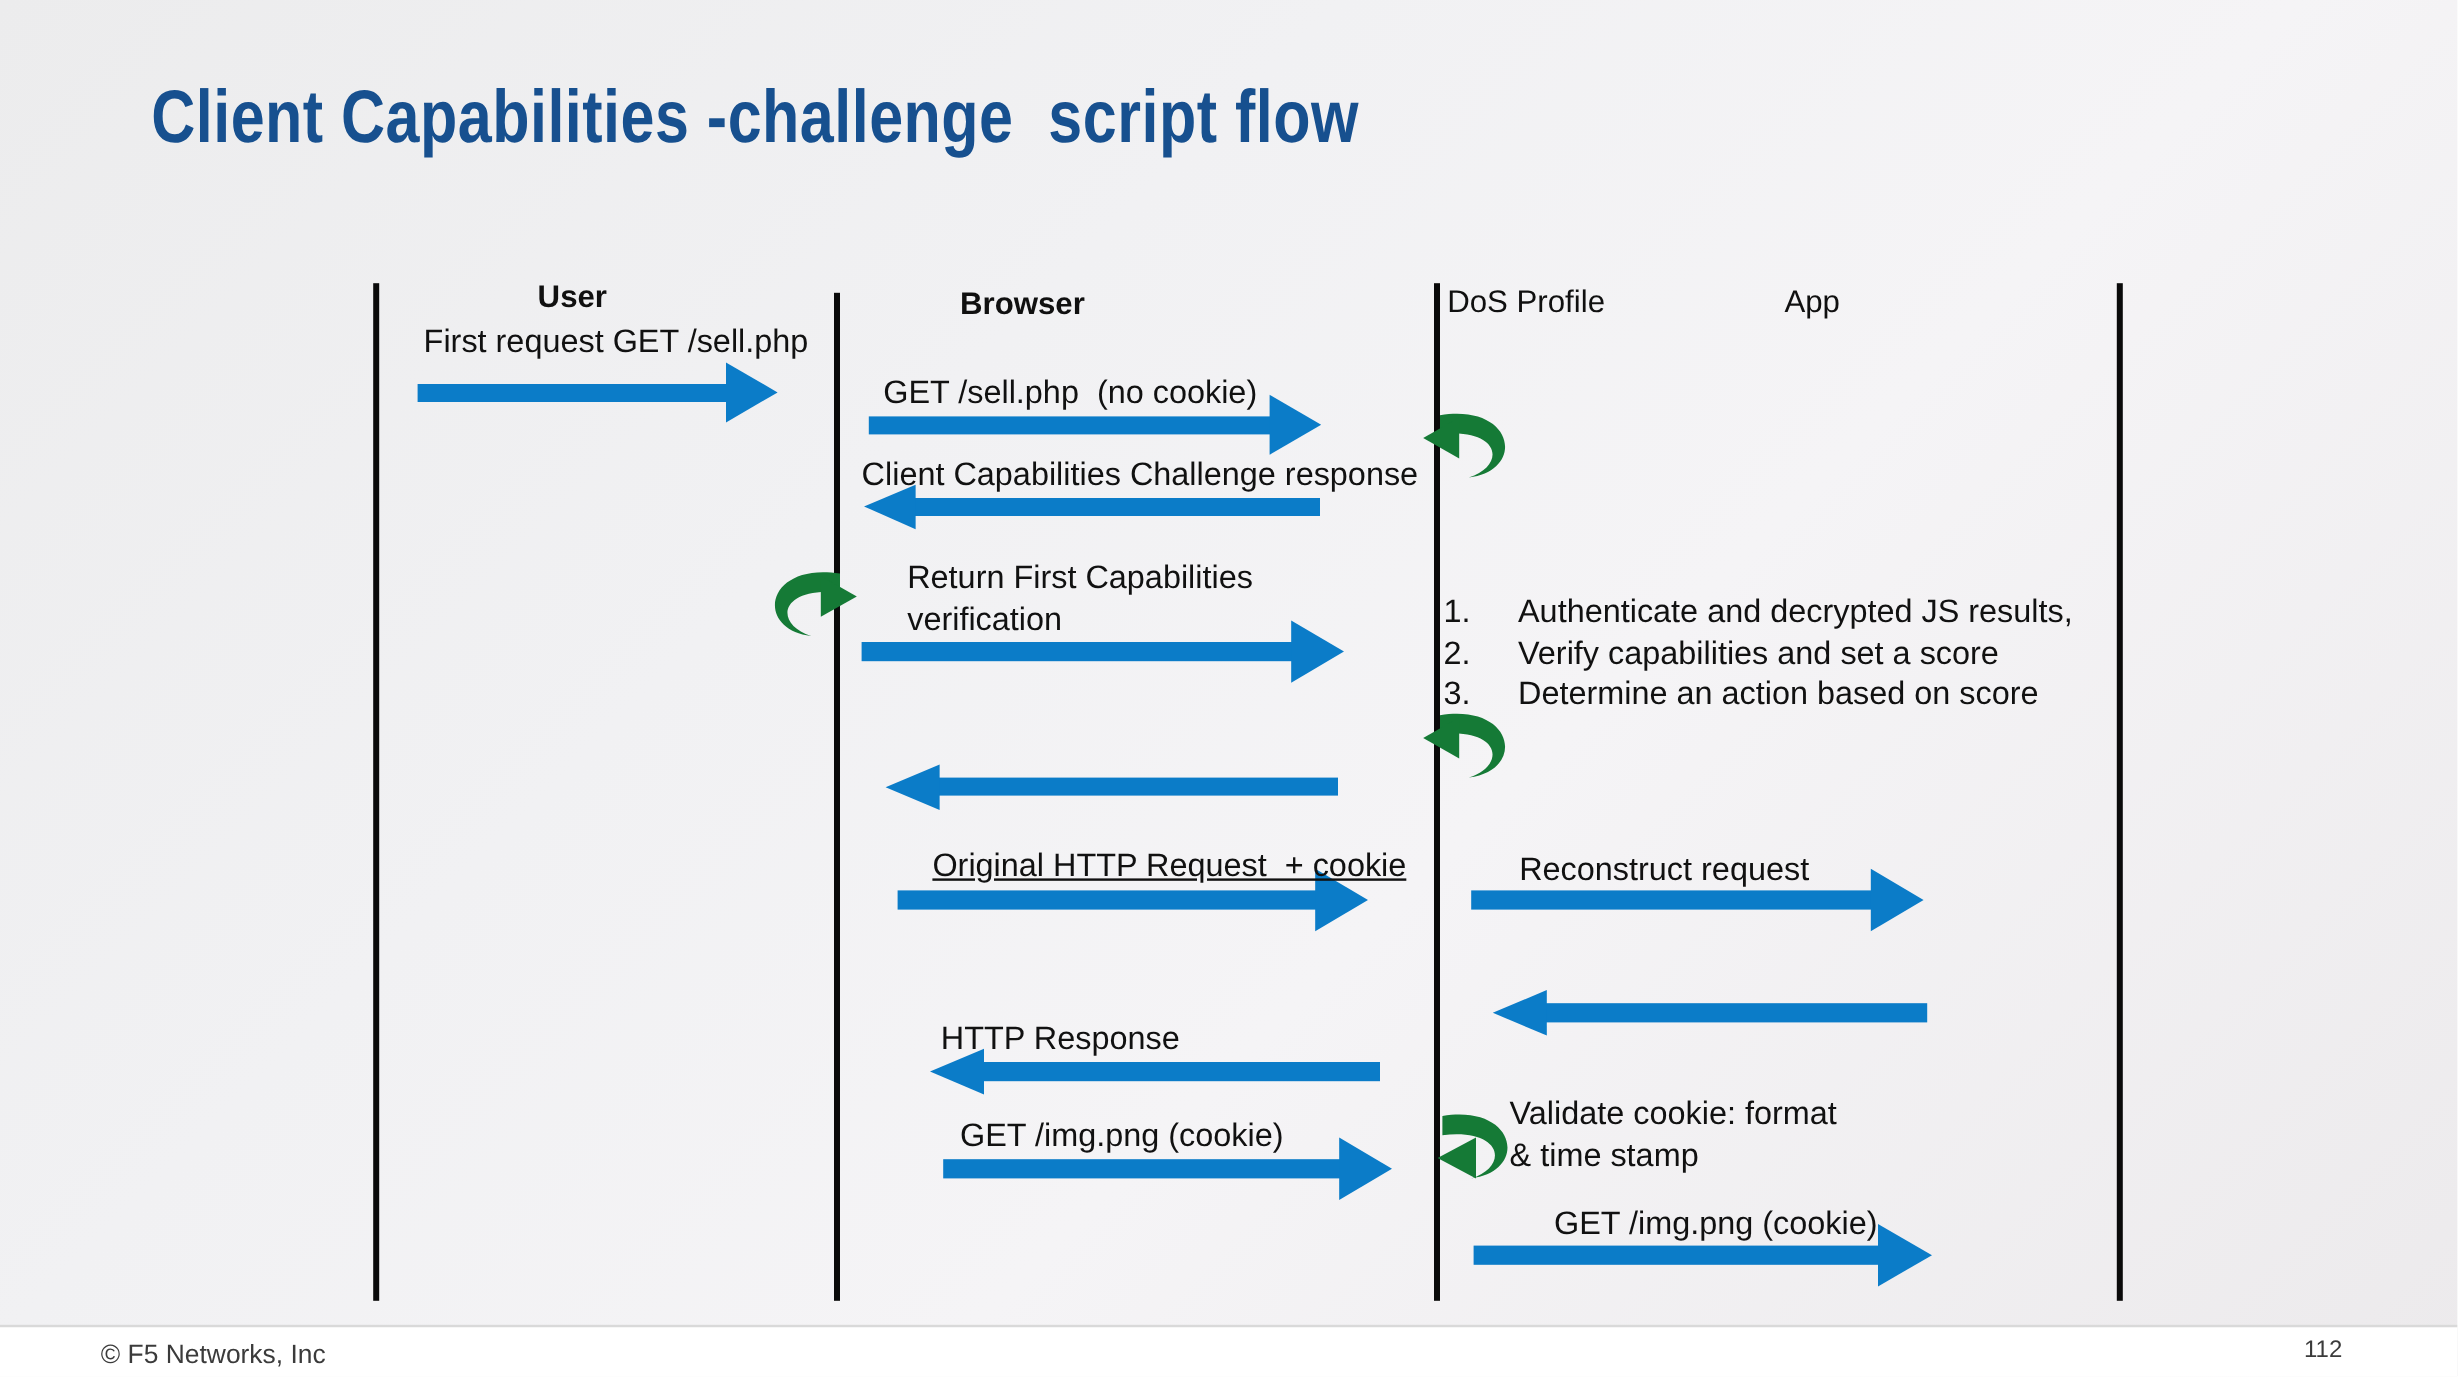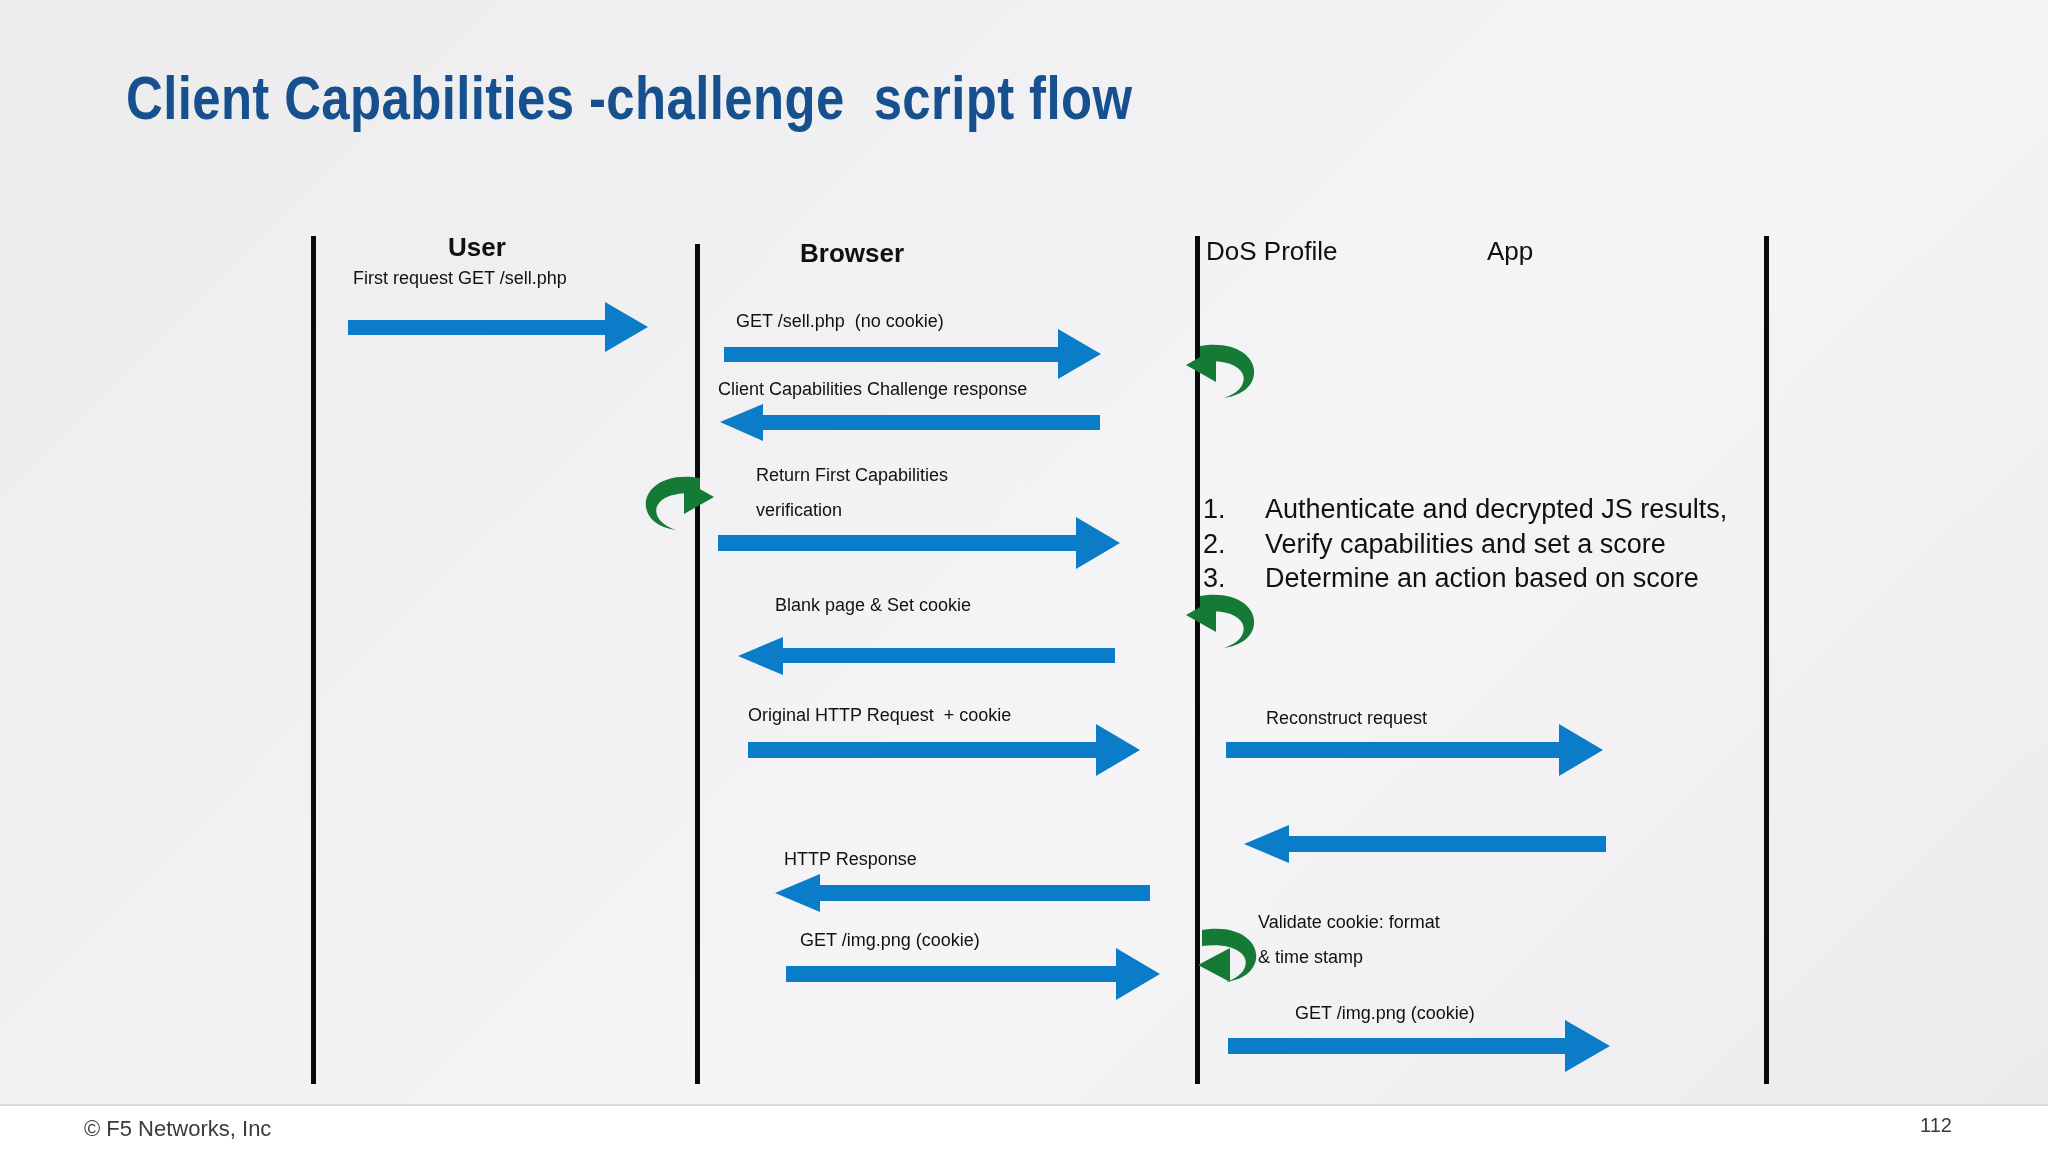--- a/index.html
+++ b/index.html
@@ -42,21 +42,21 @@
     position: absolute;
     font-size: 26px;
     color: #101010;
     white-space: pre;
   }
   .col-header.bold { font-weight: bold; }
 
   
   .msg-label {
     position: absolute;
-    font-size: 18px;
+    font-size: 27px;
     color: #111111;
     white-space: pre;
     line-height: 1.22;
   }
 
   
   .steps {
     position: absolute;
     font-size: 27px;
     color: #111111;
@@ -216,23 +216,22 @@
 
   <div class="msg-label" style="left:353px; top:268px;">First request GET /sell.php</div>
 
   <div class="msg-label" style="left:736px; top:311px;">GET /sell.php  (no cookie)</div>
 
   <div class="msg-label" style="left:718px; top:379px;">Client Capabilities Challenge response</div>
 
   <div class="msg-label" style="left:756px; top:465px;">Return First Capabilities</div>
   <div class="msg-label" style="left:756px; top:500px;">verification</div>
 
-  <div class="msg-label" style="left:775px; top:595px;">Blank page &amp; Set cookie</div>
-
-  <div class="msg-label" style="left:748px; top:705px;">Original HTTP Request  + cookie</div>
+
+  <div class="msg-label" style="left:777px; top:705px;text-decoration:underline;">Original HTTP Request  + cookie</div>
 
   <div class="msg-label" style="left:1266px; top:708px;">Reconstruct request</div>
 
 
   <div class="msg-label" style="left:784px; top:849px;">HTTP Response</div>
 
   <div class="msg-label" style="left:800px; top:930px;">GET /img.png (cookie)</div>
 
   <div class="msg-label" style="left:1295px; top:1003px;">GET /img.png (cookie)</div>
 

